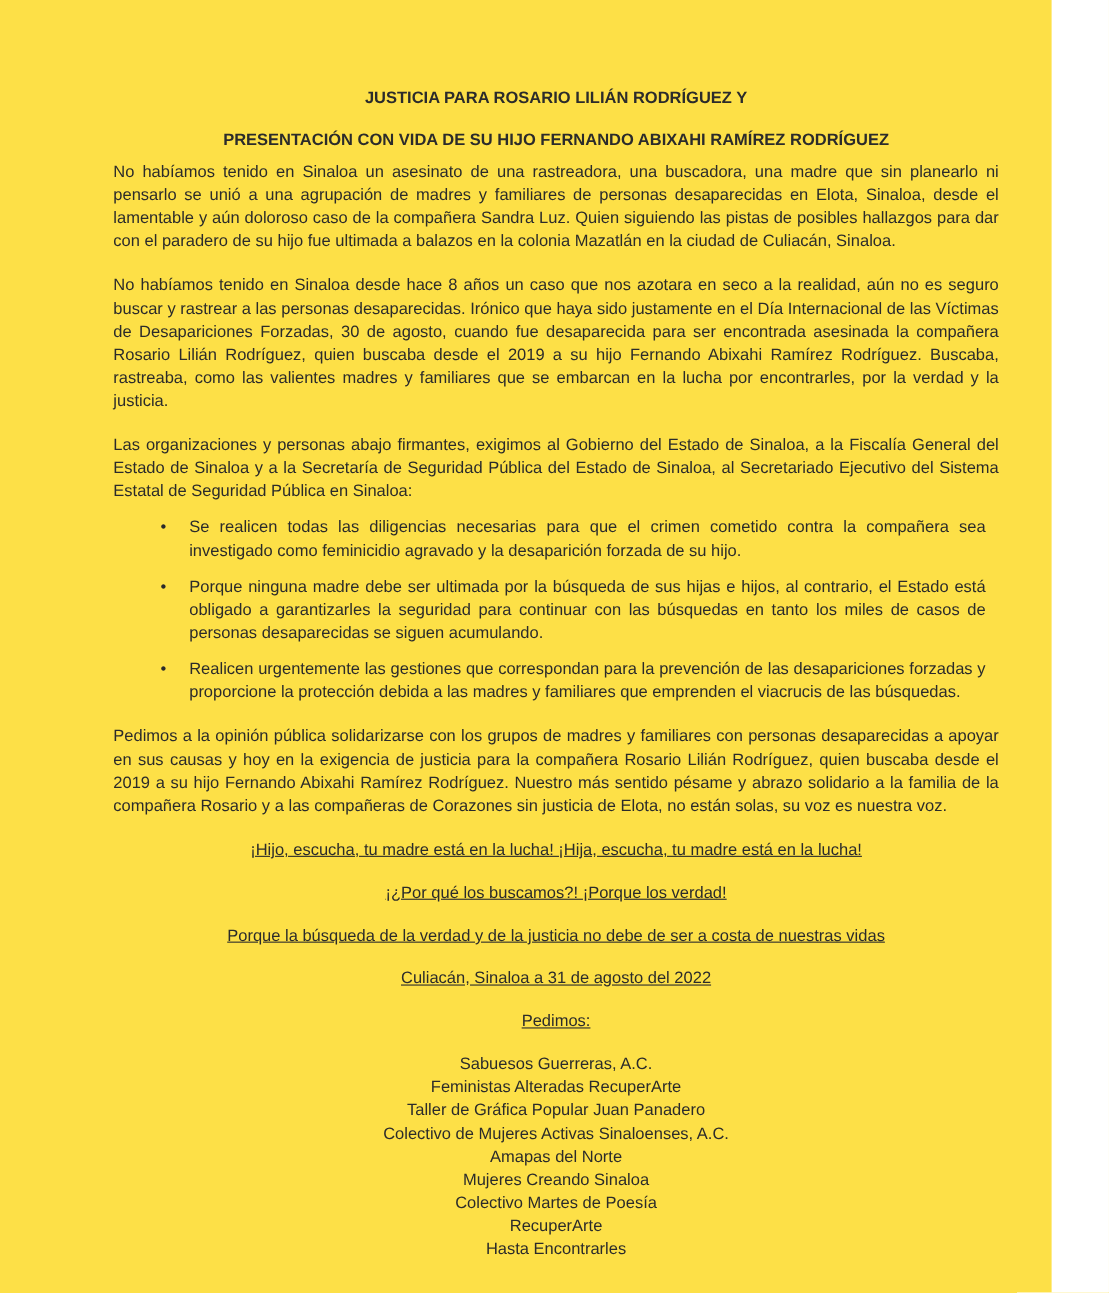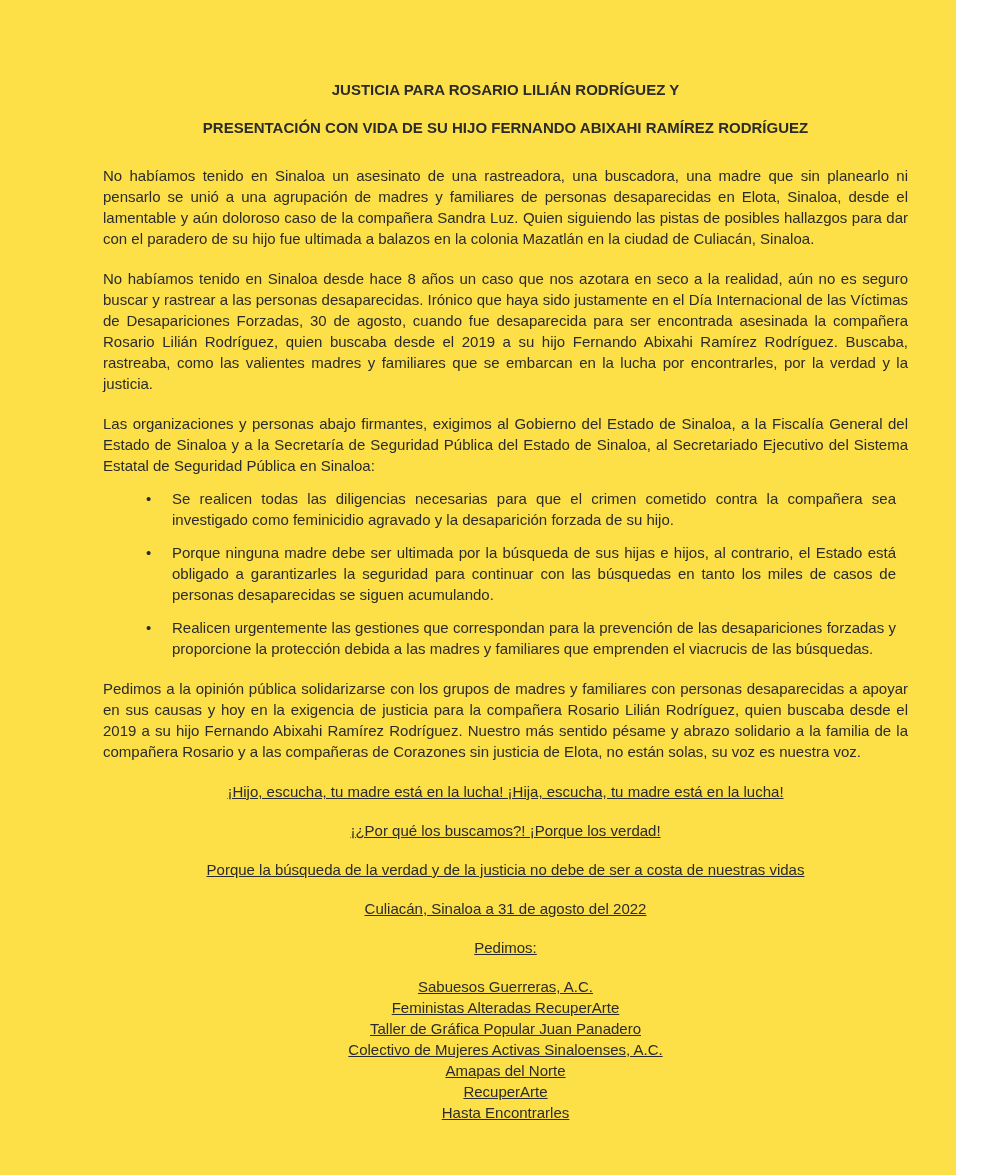--- a/index.html
+++ b/index.html
@@ -59,31 +59,30 @@
   .center-line {
     text-align: center;
     margin: 0 0 18px 0;
     text-decoration: underline;
   }
   .signatures {
     text-align: center;
   }
   .signature {
     line-height: 21px;
-    text-decoration: underline;
   }
 </style>
 </head>
 <body>
 
 <div class="page">
   <div class="content">
 
     <h1 class="doc-title">JUSTICIA PARA ROSARIO LILIÁN RODRÍGUEZ Y</h1>
-    <h1 class="doc-title" style="margin-bottom:27px">PRESENTACIÓN CON VIDA DE SU HIJO FERNANDO ABIXAHI RAMÍREZ RODRÍGUEZ</h1>
+    <h1 class="doc-title" style="margin-bottom:8px">PRESENTACIÓN CON VIDA DE SU HIJO FERNANDO ABIXAHI RAMÍREZ RODRÍGUEZ</h1>
 
     <p class="para">No habíamos tenido en Sinaloa un asesinato de una rastreadora, una buscadora, una madre que sin planearlo ni pensarlo se unió a una agrupación de madres y familiares de personas desaparecidas en Elota, Sinaloa, desde el lamentable y aún doloroso caso de la compañera Sandra Luz. Quien siguiendo las pistas de posibles hallazgos para dar con el paradero de su hijo fue ultimada a balazos en la colonia Mazatlán en la ciudad de Culiacán, Sinaloa.</p>
 
     <p class="para">No habíamos tenido en Sinaloa desde hace 8 años un caso que nos azotara en seco a la realidad, aún no es seguro buscar y rastrear a las personas desaparecidas. Irónico que haya sido justamente en el Día Internacional de las Víctimas de Desapariciones Forzadas, 30 de agosto, cuando fue desaparecida para ser encontrada asesinada la compañera Rosario Lilián Rodríguez, quien buscaba desde el 2019 a su hijo Fernando Abixahi Ramírez Rodríguez. Buscaba, rastreaba, como las valientes madres y familiares que se embarcan en la lucha por encontrarles, por la verdad y la justicia.</p>
 
     <p class="para no-gap">Las organizaciones y personas abajo firmantes, exigimos al Gobierno del Estado de Sinaloa, a la Fiscalía General del Estado de Sinaloa y a la Secretaría de Seguridad Pública del Estado de Sinaloa, al Secretariado Ejecutivo del Sistema Estatal de Seguridad Pública en Sinaloa:</p>
 
     <ul class="bullets">
       <li>Se realicen todas las diligencias necesarias para que el crimen cometido contra la compañera sea investigado como feminicidio agravado y la desaparición forzada de su hijo.</li>
       <li>Porque ninguna madre debe ser ultimada por la búsqueda de sus hijas e hijos, al contrario, el Estado está obligado a garantizarles la seguridad para continuar con las búsquedas en tanto los miles de casos de personas desaparecidas se siguen acumulando.</li>
@@ -102,18 +101,20 @@
     <p class="center-line">Culiacán, Sinaloa a 31 de agosto del 2022</p>
 
     <p class="center-line">Pedimos:</p>
 
     <div class="signatures">
       <div class="signature">Sabuesos Guerreras, A.C.</div>
       <div class="signature">Feministas Alteradas RecuperArte</div>
       <div class="signature">Taller de Gráfica Popular Juan Panadero</div>
       <div class="signature">Colectivo de Mujeres Activas Sinaloenses, A.C.</div>
       <div class="signature">Amapas del Norte</div>
+      <div class="signature">Mujeres Creando Sinaloa</div>
+      <div class="signature">Colectivo Martes de Poesía</div>
       <div class="signature">RecuperArte</div>
       <div class="signature">Hasta Encontrarles</div>
     </div>
 
   </div>
 </div>
 
 </body></html>

